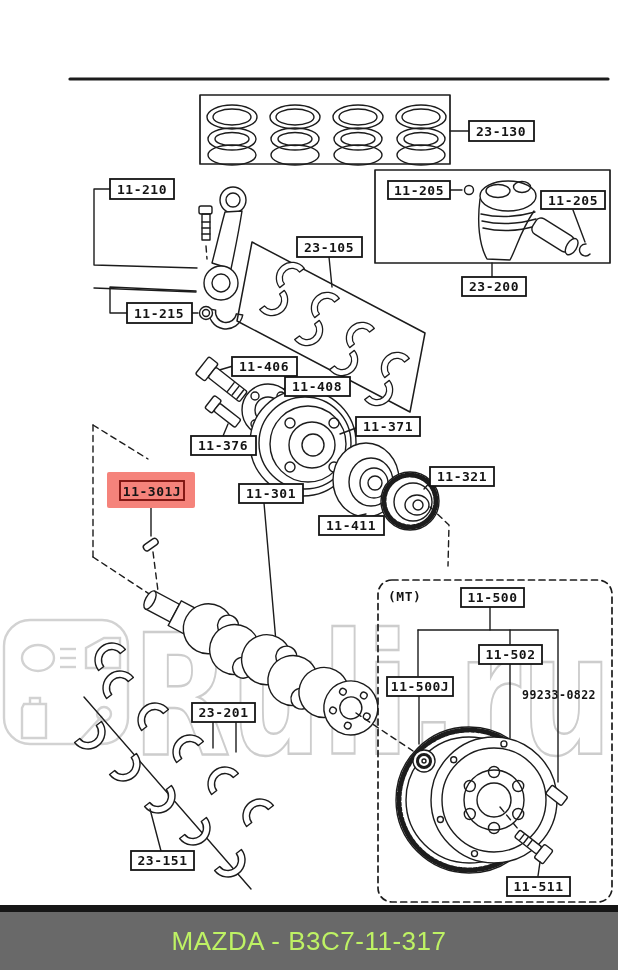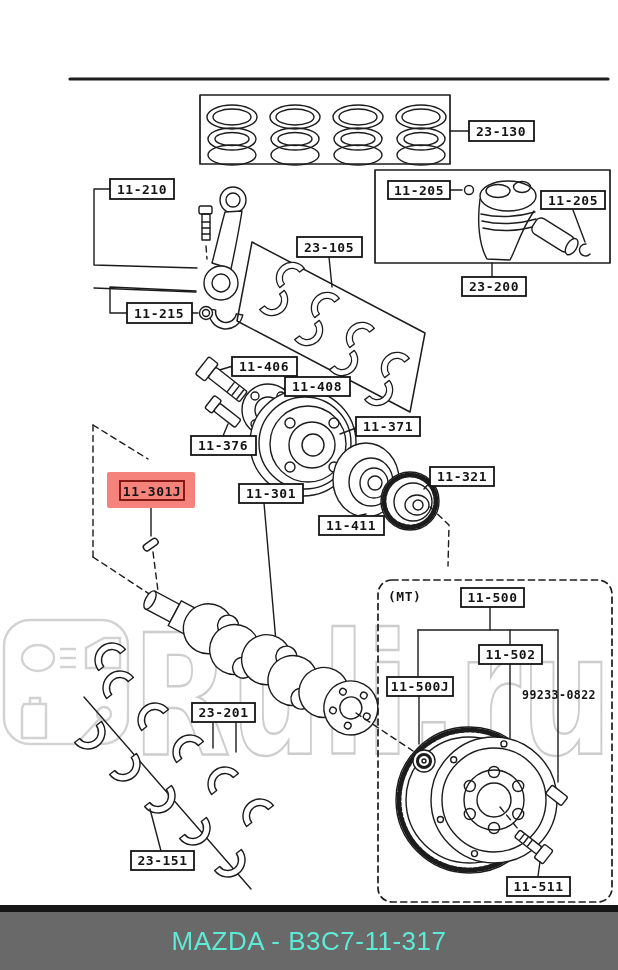--- a/index.html
+++ b/index.html
@@ -14,21 +14,21 @@
   .fw{stroke:#1c1c1c;fill:#ffffff;stroke-width:1.4;stroke-linejoin:round;}
   .thick{stroke-width:3.2;}
   .dash{stroke-dasharray:6 4.5;}
   .teeth{stroke-dasharray:2.8 2.3;stroke-width:5;}
   .lblbox{fill:#ffffff;stroke:#141414;stroke-width:1.8;}
   .lbltxt{font:700 13px "DejaVu Sans Mono",monospace;fill:#141414;letter-spacing:.5px;text-anchor:middle;}
   .note{font:700 13px "DejaVu Sans Mono",monospace;fill:#141414;letter-spacing:.5px;}
   .wm{stroke:#d2d2d2;fill:none;stroke-width:2.4;}
   .strip{height:7px;background:#161616;}
   .footer{
-    height:58px;background:#696969;color:#5eead4;
+    height:58px;background:#696969;color:#bef264;
     display:flex;align-items:center;justify-content:center;gap:34px;
     font-size:26px;letter-spacing:.5px;
   }
 </style>
 </head>
 <body>
 
 <div class="stage">
 <svg width="618" height="905" viewBox="0 0 618 905">
   <defs>

